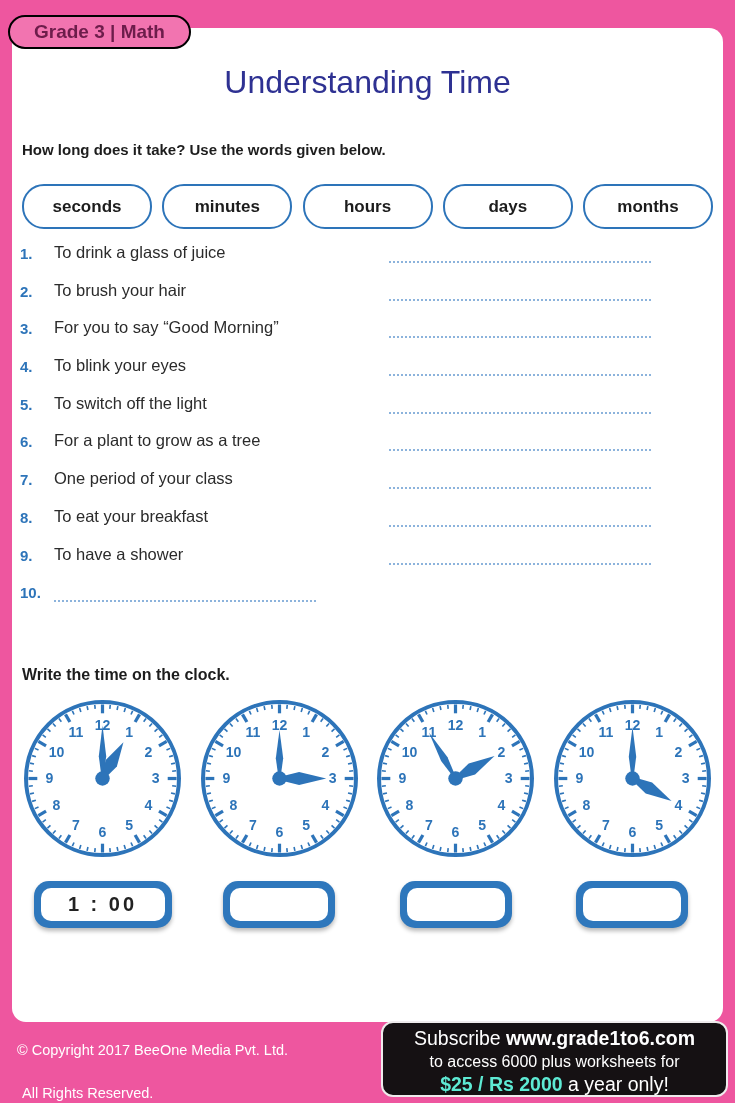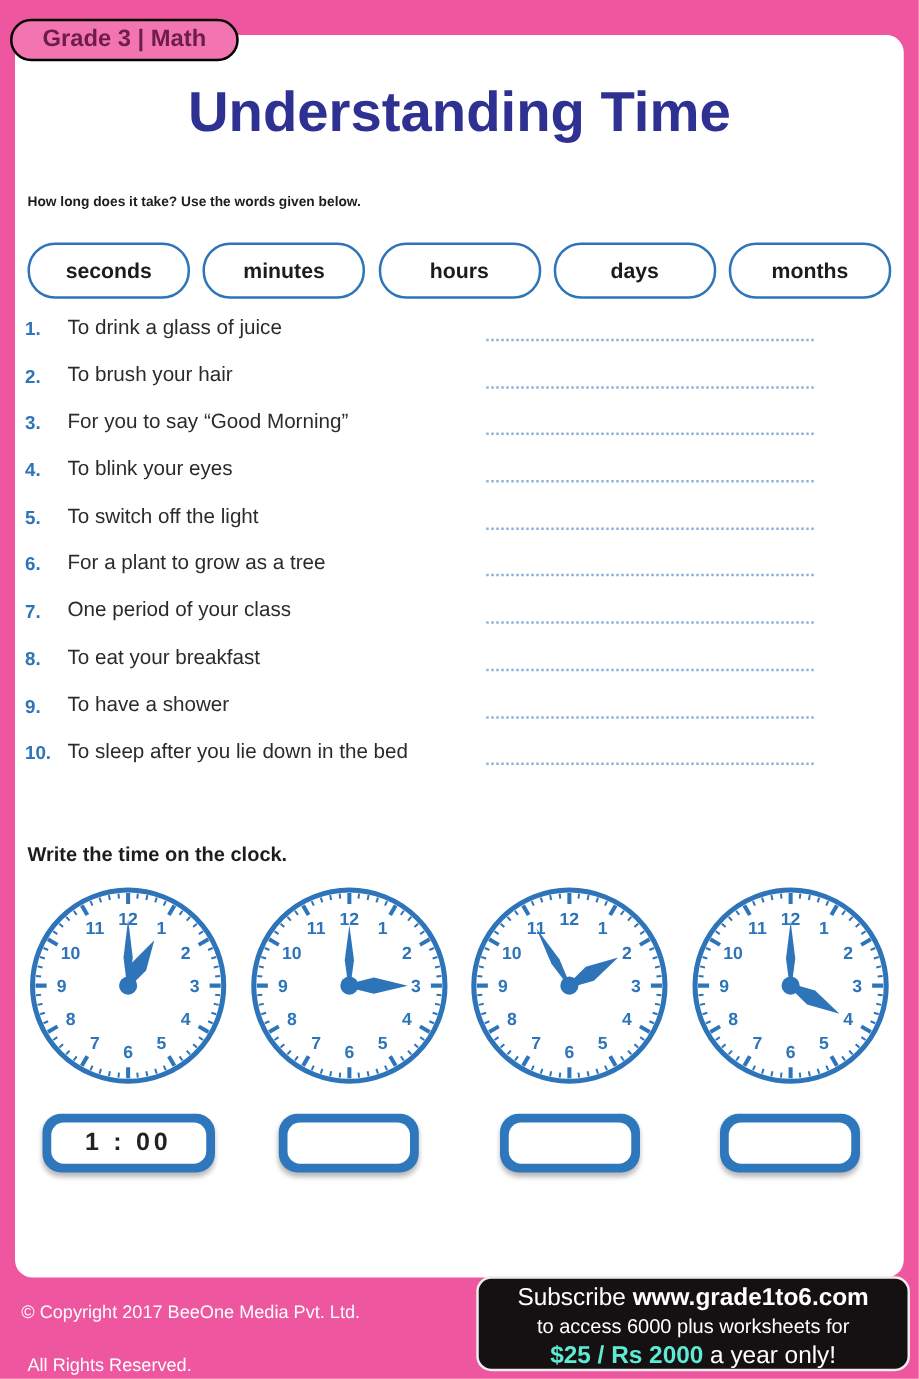--- a/index.html
+++ b/index.html
@@ -16,23 +16,23 @@
     font-weight:bold;font-size:19px;color:#6d1d4b;
   }
   
   .page{
     position:absolute;top:28px;left:12px;right:12px;bottom:81px;
     background:#ffffff;border-radius:14px;
     padding:0 8px;box-sizing:border-box;
   }
   .title{
     margin:36px 0 0;text-align:center;
-    font-size:45px;font-weight:bold;color:#2e3192;
-  }
-  .instr{font-weight:bold;color:#1d1d1d;font-size:11px;margin:0;}
+    font-size:32px;font-weight:normal;color:#2e3192;
+  }
+  .instr{font-weight:bold;color:#1d1d1d;font-size:15px;margin:0;}
   .i1{margin:40px 0 0 2px;}
   .i2{margin:62px 0 0 2px;font-size:16px;}
   
   .wordbank{display:flex;justify-content:space-between;margin:26px 2px 0;}
   .pill{
     width:130px;height:45px;box-sizing:border-box;
     border:2px solid #2d74b9;border-radius:22px;
     display:flex;align-items:center;justify-content:center;
     font-weight:bold;font-size:17px;color:#1c1c1c;background:#fff;
   }
@@ -147,21 +147,20 @@
         <span class="qtext">To eat your breakfast</span>
         <span class="qline"></span>
       </div>
       <div class="qrow">
         <span class="qnum">9.</span>
         <span class="qtext">To have a shower</span>
         <span class="qline"></span>
       </div>
       <div class="qrow">
         <span class="qnum">10.</span>
-        <span class="qtext">To sleep after you lie down in the bed</span>
         <span class="qline"></span>
       </div>
     </div>
 
   <p class="instr i2">Write the time on the clock.</p>
 
   <div class="clockrow" id="clockrow">
       <svg viewBox="0 0 200 200" class="clock">
         <circle cx="100" cy="100" r="95" fill="none" stroke="#2d74b9" stroke-width="5"></circle>
         <line x1="100" y1="8" x2="100" y2="19" stroke="#2d74b9" stroke-width="4"></line>

